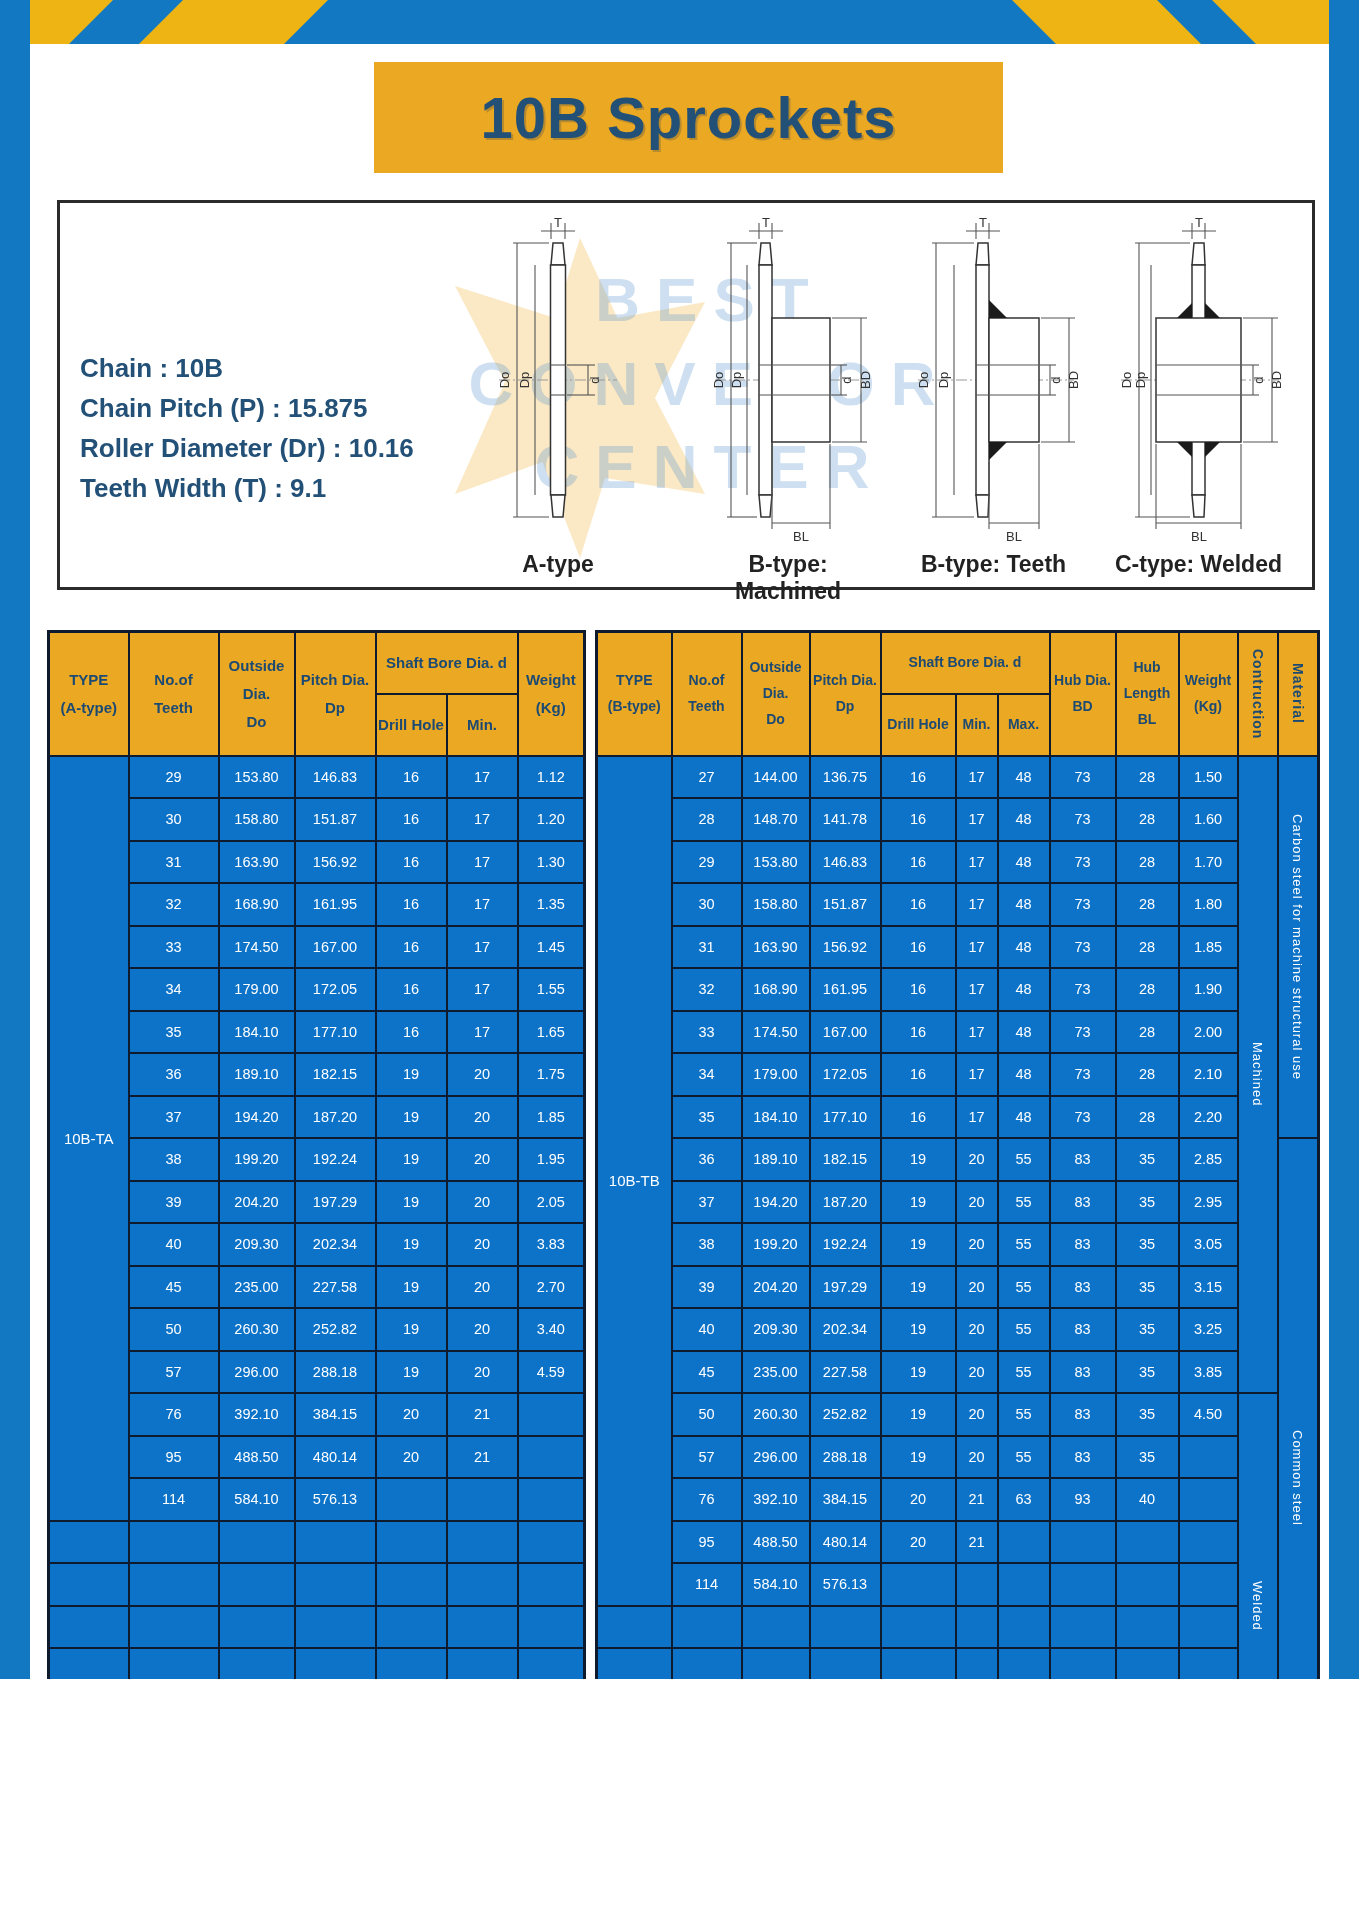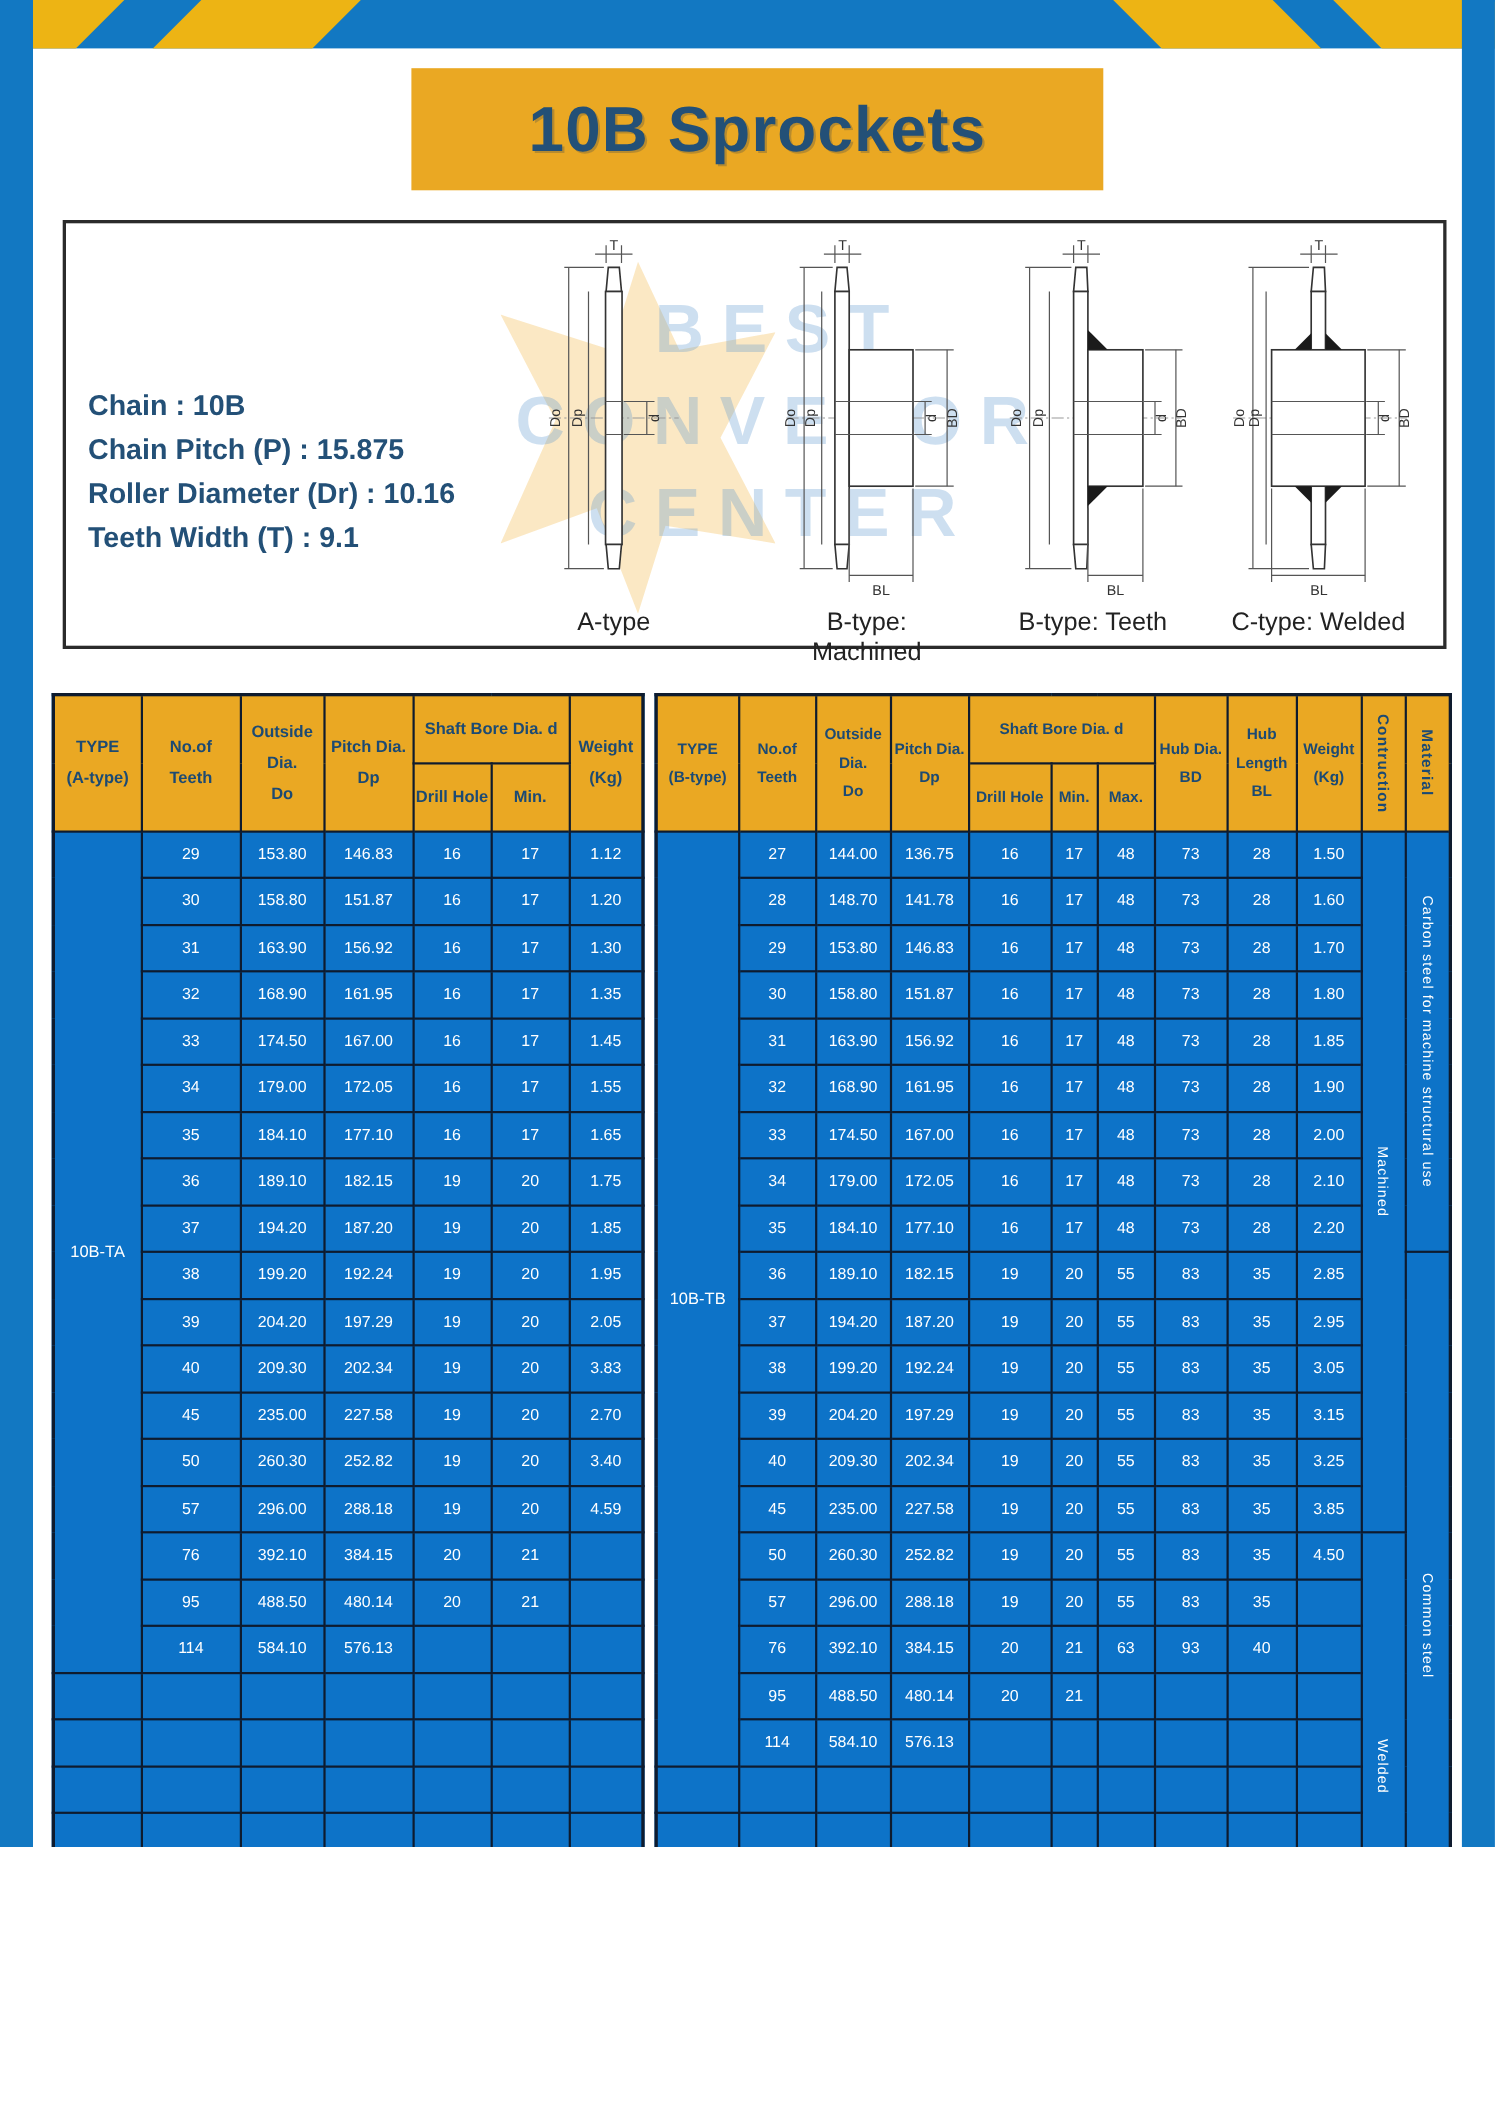--- a/index.html
+++ b/index.html
@@ -20,21 +20,21 @@
   
   .diagram-panel{position:absolute;left:57px;top:200px;width:1258px;height:390px;background:#fff;
                  border:3px solid #2b2b2b;box-sizing:border-box;}
   .wm-shape{position:absolute;left:395px;top:35px;width:250px;height:320px;background:rgba(244,190,85,.35);
             clip-path:polygon(50% 0,65% 25%,100% 20%,80% 50%,100% 80%,60% 75%,50% 100%,35% 70%,0 80%,20% 45%,0 15%,40% 25%);}
   .watermark{position:absolute;left:330px;top:55px;width:640px;text-align:center;font-weight:bold;
              font-size:62px;line-height:1.35;letter-spacing:16px;color:rgba(90,150,205,.30);
              white-space:pre-line;pointer-events:none;}
   .specs{position:absolute;left:20px;top:145px;color:#235077;font-weight:bold;font-size:26px;line-height:40px;}
   .fig{position:absolute;top:12px;text-align:center;}
-  .fig figcaption{font-size:23px;color:#222;margin-top:2px;font-weight:normal;}
+  .fig figcaption{font-size:23px;color:#222;margin-top:2px;font-weight:bold;}
   .fig svg text{font-size:13px;fill:#333;font-family:"Liberation Sans",sans-serif;}
   .fig svg line,.fig svg polyline{stroke:#555;stroke-width:1.1;fill:none;}
   .fig svg .part{stroke:#333;stroke-width:1.5;fill:#fff;}
   .fig svg .weld{fill:#1b1b1b;stroke:none;}
   .fig svg .cl{stroke:#999;stroke-dasharray:11 3 2 3;}
   
   .tbl{position:absolute;top:630px;border-collapse:collapse;table-layout:fixed;background:#0d73c8;
        border:3px solid #0e1b2e;}
   .tbl th{background:#eaa823;color:#1c4a73;font-weight:bold;border:2px solid #0e1b2e;
           white-space:pre-line;line-height:1.85;padding:0;text-align:center;vertical-align:middle;}

